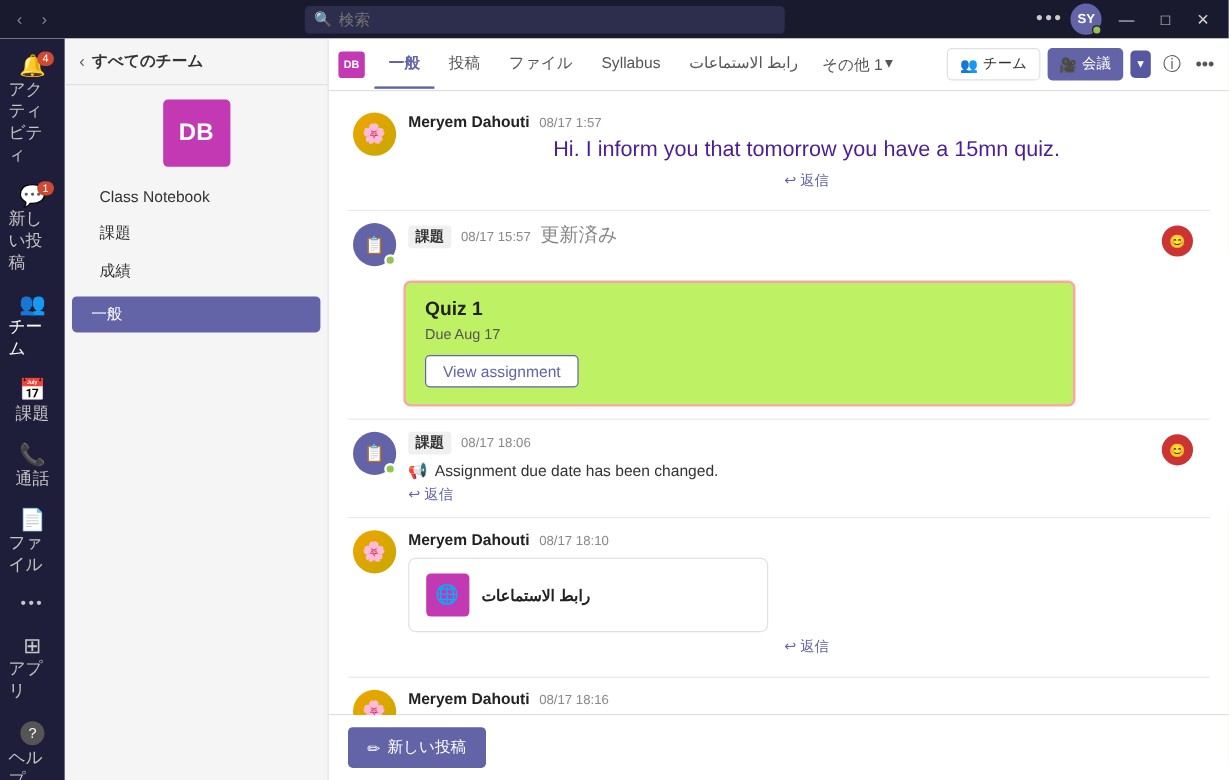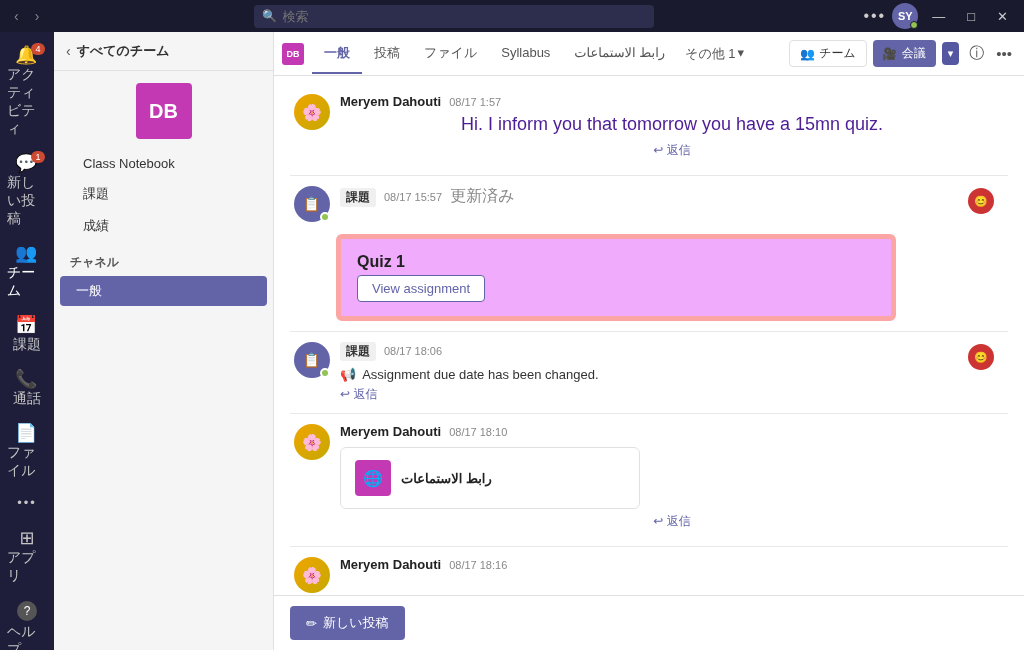--- a/index.html
+++ b/index.html
@@ -231,22 +231,22 @@
     }
     .msg-body { flex: 1; text-align: center; }
     .msg-header { display: flex; align-items: baseline; gap: 8px; margin-bottom: 2px; }
     .msg-sender { font-size: 13px; font-weight: 600; color: #222; }
     .msg-time { font-size: 11px; color: #888; }
     .msg-text { font-size: 18px; color: #4c1d95; line-height: 1.5; }
     .reply-link { font-size: 12px; color: #6264a7; cursor: pointer; margin-top: 4px; display: inline-flex; align-items: center; gap: 3px; }
 
     
     .assignment-card {
-      background: #f0abfc;
-      border: 5px solid #fca5a5;
+      background: #bef264;
+      border: 2px solid #fca5a5;
       border-radius: 6px;
       padding: 14px 16px;
       margin: 6px 0 6px 46px;
       max-width: 560px;
     }
     .card-title { font-size: 16px; font-weight: 600; color: #222; margin-bottom: 4px; }
     .card-due { font-size: 12px; color: #555; margin-bottom: 10px; }
     .view-assignment-btn {
       border: 1px solid #6264a7;
       background: white;
@@ -383,21 +383,20 @@
     </div>
 
     <div class="team-avatar">DB</div>
 
     <div class="sidebar-nav">
       <div class="sidebar-nav-item">Class Notebook</div>
       <div class="sidebar-nav-item">課題</div>
       <div class="sidebar-nav-item">成績</div>
     </div>
 
-    <div class="sidebar-section-label">チャネル</div>
     <div class="channel-item active">一般</div>
   </div>
 
   <div class="main-content">
 
     <div class="tab-bar">
       <div class="channel-db-avatar">DB</div>
       <div class="tab active">一般</div>
       <div class="tab">投稿</div>
       <div class="tab">ファイル</div>
@@ -449,20 +448,21 @@
           <div style="flex:1;">
             <div style="display:flex;align-items:baseline;gap:8px;margin-bottom:4px;">
               <span style="font-size:12px;font-weight:600;color:#333;background:#f0f0f0;border-radius:3px;padding:1px 6px;">課題</span>
               <span style="font-size:11px;color:#888;">08/17 15:57</span>
               <span style="font-size:16px;color:#888;">更新済み</span>
             </div>
           </div>
         </div>
         <div class="assignment-card">
           <div class="card-title">Quiz 1</div>
+          <div class="card-due">Due Aug 17</div>
           <button class="view-assignment-btn">View assignment</button>
         </div>
         <div class="reaction-badge">😊</div>
       </div>
 
       <hr class="divider-line">
 
       <div class="msg-group-wrapper">
         <div style="display:flex;align-items:flex-start;gap:10px;padding:6px 4px;">
           <div style="width:36px;height:36px;border-radius:50%;background:#6264a7;display:flex;align-items:center;justify-content:center;font-size:14px;color:white;flex-shrink:0;position:relative;">

